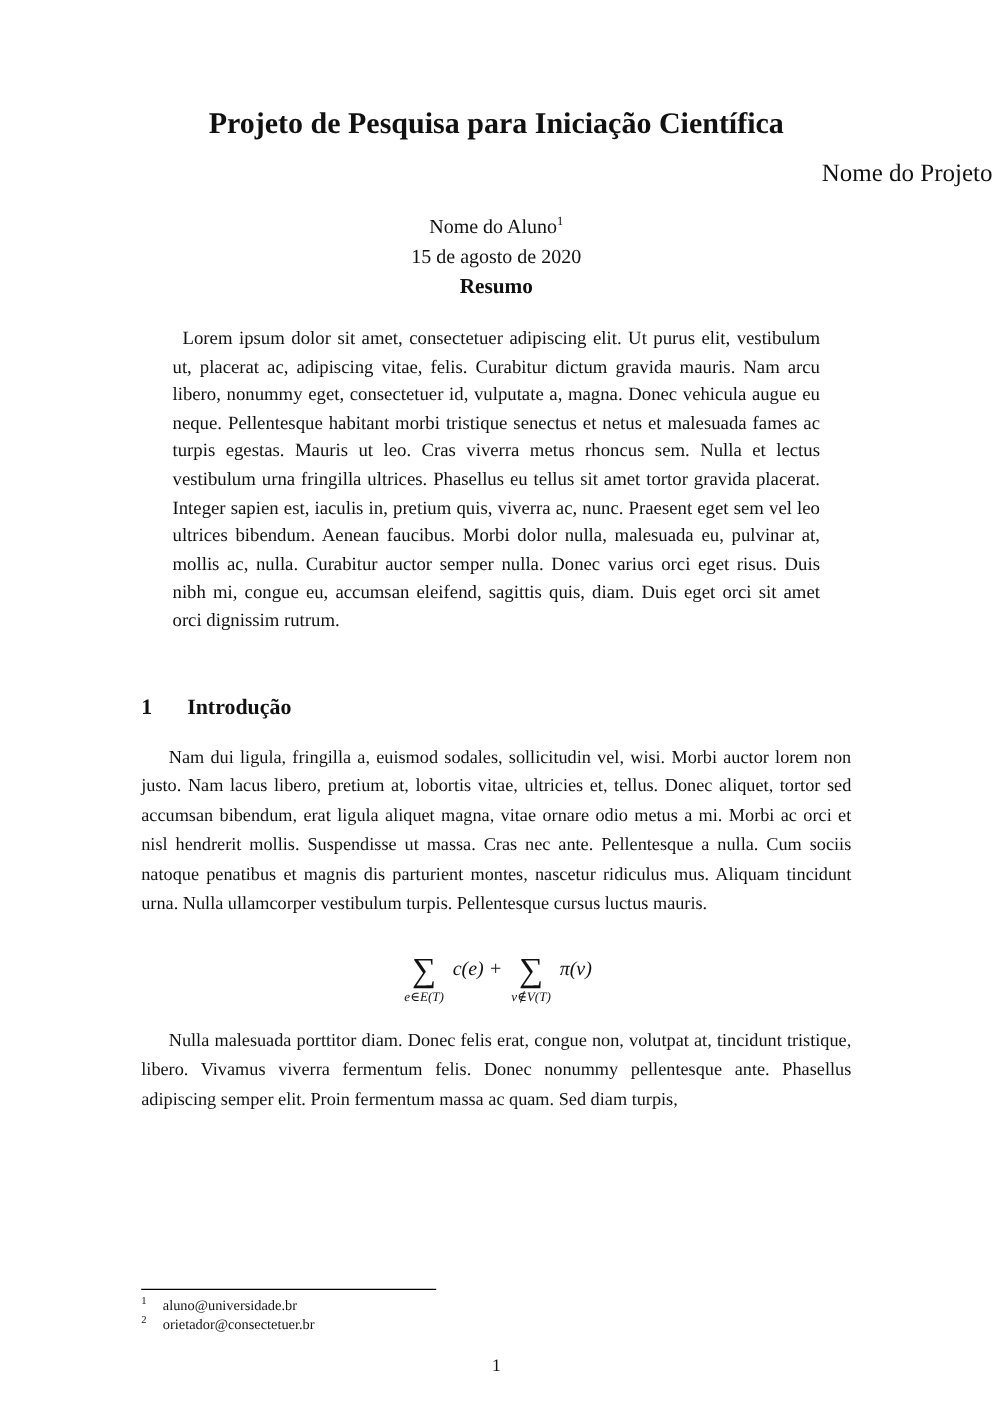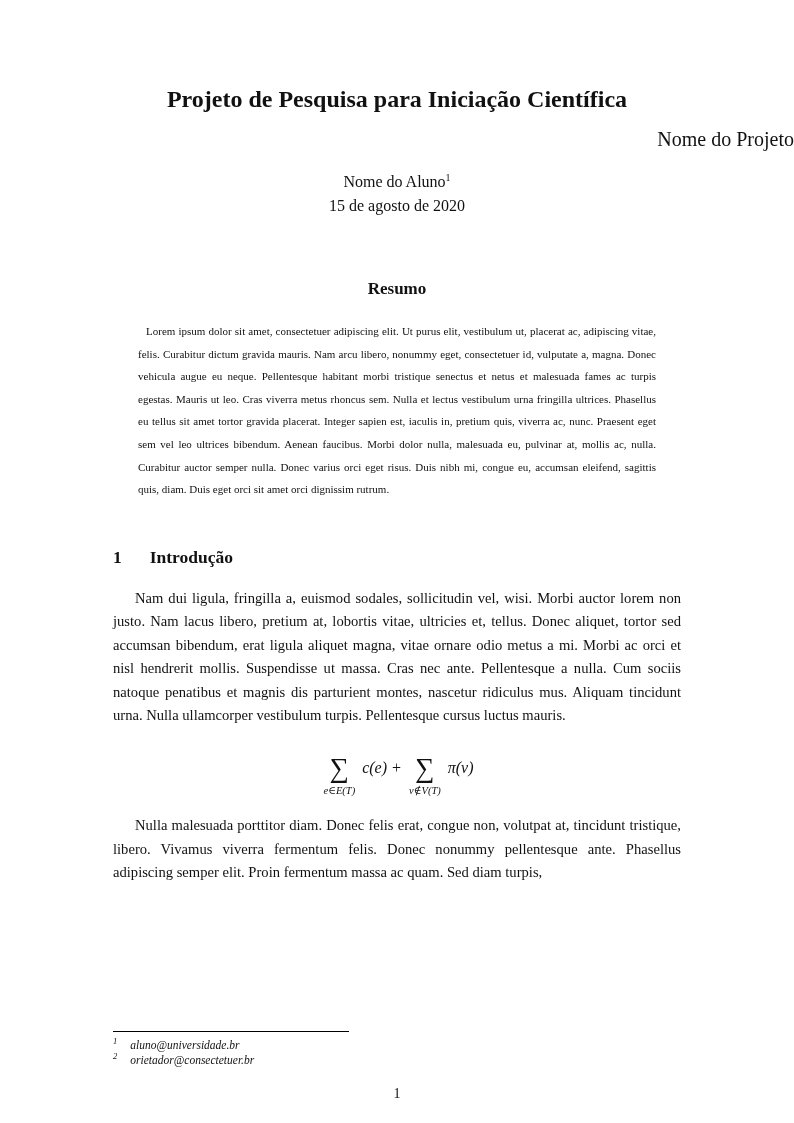--- a/index.html
+++ b/index.html
@@ -33,30 +33,29 @@
     font-size: 16px;
     line-height: 24px;
     font-family: Liberation Serif, serif;
   }
   sup.fn-mark {
     font-size: 10px;
     line-height: 0;
     vertical-align: super;
   }
   .abstract-heading {
-    margin-top: 60px;
     text-align: center;
     font-size: 17px;
     font-weight: bold;
     line-height: 22px;
   }
   .abstract-text {
     margin: 20px auto 0;
     width: 518px;
-    font-size: 11px;
+    font-size: 15px;
     line-height: 22.6px;
     text-align: justify;
     text-indent: 8px;
   }
   .section-heading {
     margin: 44px 113px 0;
     font-size: 17.5px;
     font-weight: bold;
     line-height: 24px;
   }
@@ -102,21 +101,20 @@
   }
   .math-op {
     margin-top: 5px;
     padding: 0 3px;
   }
   .footnote-area {
     position: absolute;
     left: 113px;
     top: 1031px;
     width: 568px;
-    font-style: italic;
   }
   .footnote-rule {
     width: 236px;
     height: 1px;
     background: #000000;
     margin-bottom: 6px;
   }
   .footnote {
     font-size: 11.5px;
     line-height: 14.5px;

